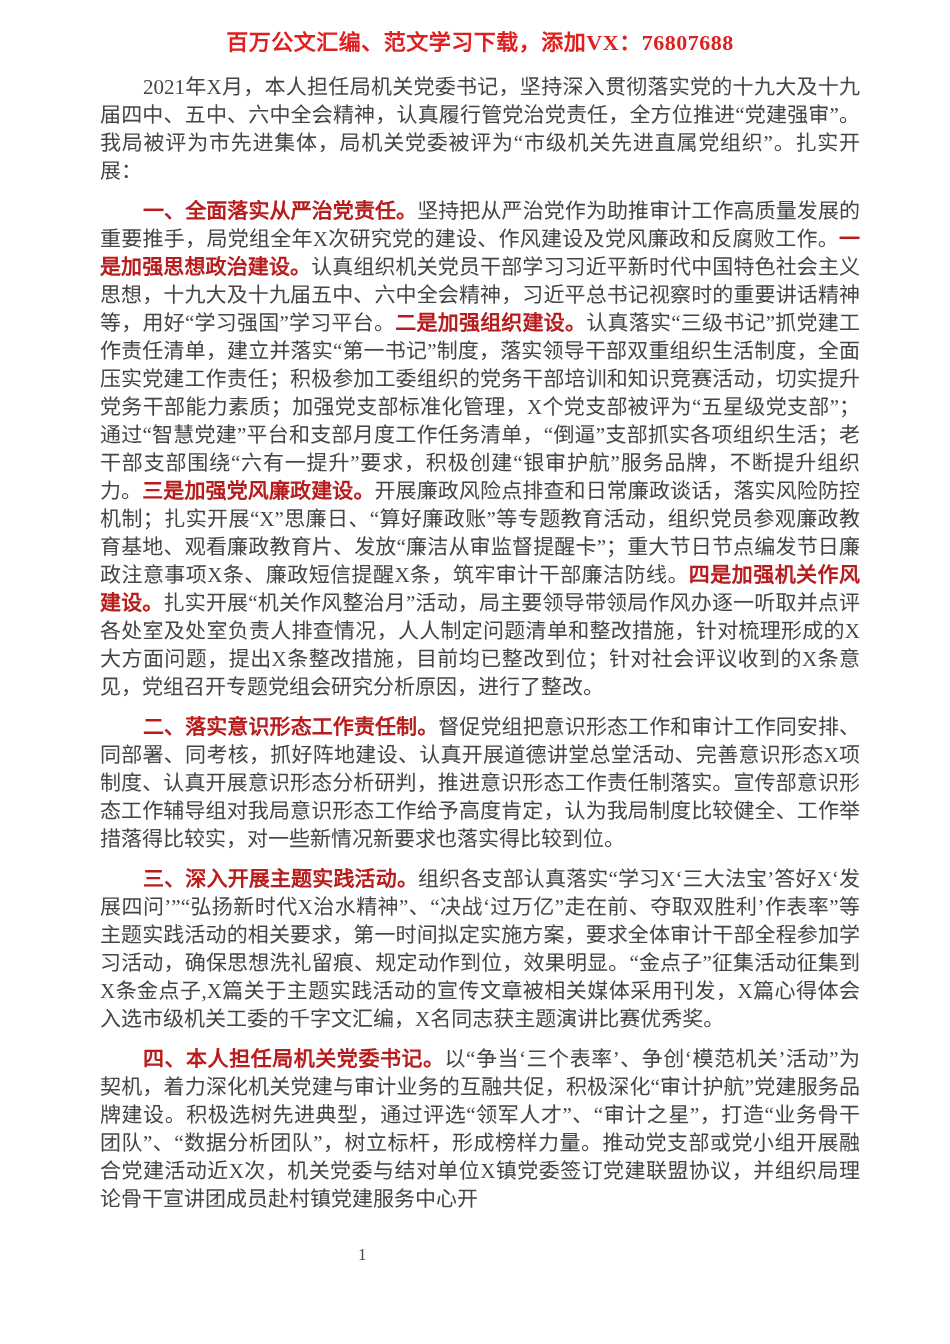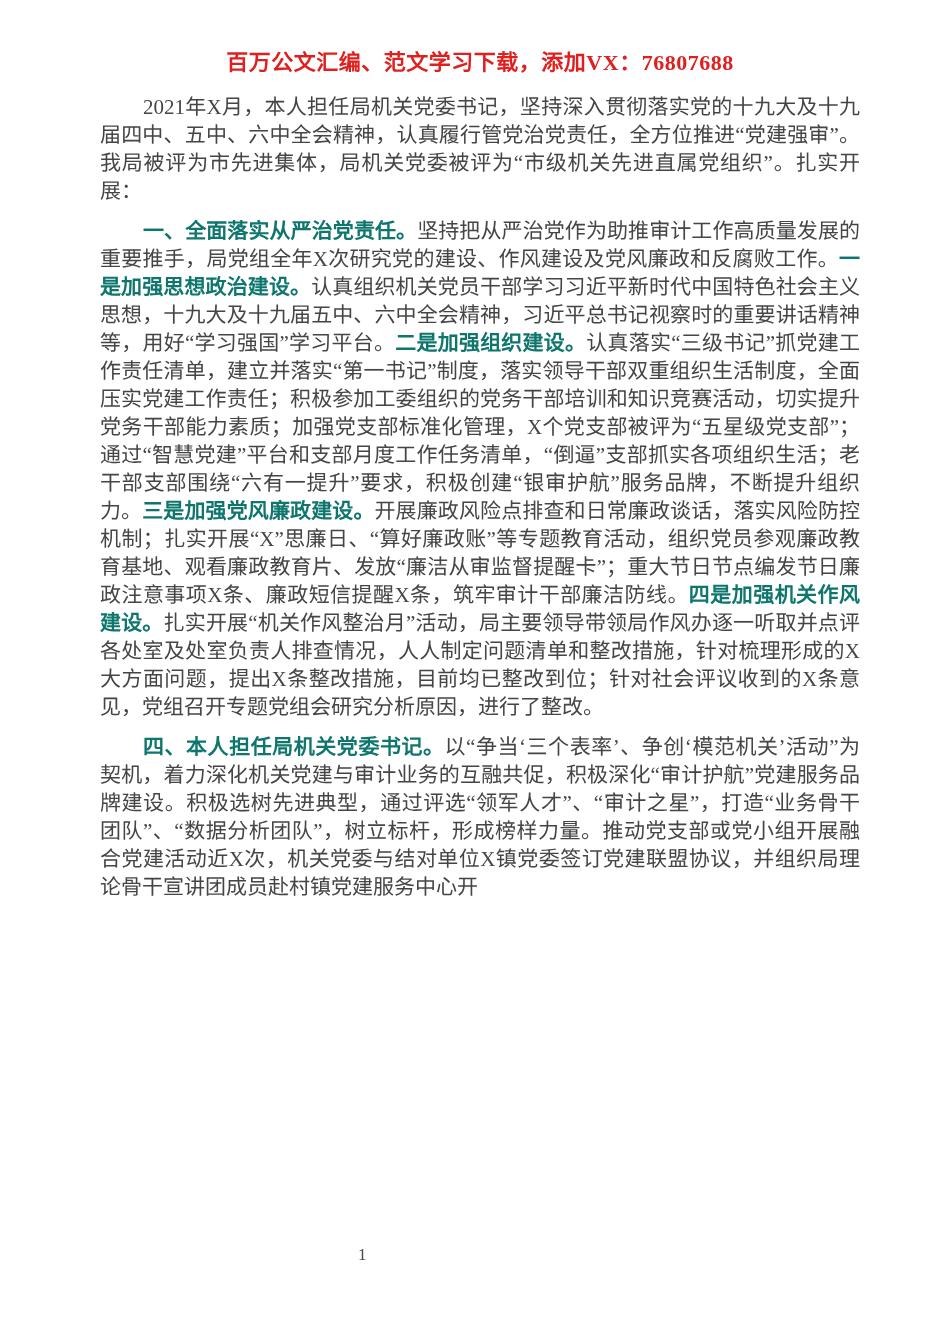--- a/index.html
+++ b/index.html
@@ -12,21 +12,21 @@
     width: 950px;
     height: 1344px;
     margin: 0 auto;
     background: #ffffff;
     box-sizing: border-box;
     font-family: "Liberation Serif", "DejaVu Serif", serif;
     overflow: hidden;
   }
   .content {
     position: absolute;
-    top: 48px;
+    top: 28px;
     left: 100px;
     width: 760px;
     height: 1190px;
     overflow: hidden;
   }
   .notice {
     text-align: center;
     font-size: 22px;
     font-weight: 700;
     color: #e01f1f;
@@ -38,21 +38,21 @@
     margin: 0 0 12px 0;
     font-size: 21px;
     line-height: 28px;
     color: #454545;
     text-align: justify;
     text-indent: 43px;
     word-break: break-all;
   }
   .para b {
     font-weight: 700;
-    color: #0f766e;
+    color: #b91c1c;
   }
   .page-number {
     position: absolute;
     left: 358px;
     top: 1243px;
     font-size: 17px;
     line-height: 24px;
     color: #4a4a4a;
   }
 </style>
@@ -61,20 +61,22 @@
 
 <div class="page">
   <div class="content">
 
     <div class="notice">百万公文汇编、范文学习下载，添加VX：76807688</div>
 
     <p class="para"><span>2021年X月，本人担任局机关党委书记，坚持深入贯彻落实党的十九大及十九届四中、五中、六中全会精神，认真履行管党治党责任，全方位推进“党建强审”。我局被评为市先进集体，局机关党委被评为“市级机关先进直属党组织”。扎实开展：</span></p>
 
     <p class="para"><b>一、全面落实从严治党责任。</b><span>坚持把从严治党作为助推审计工作高质量发展的重要推手，局党组全年X次研究党的建设、作风建设及党风廉政和反腐败工作。</span><b>一是加强思想政治建设。</b><span>认真组织机关党员干部学习习近平新时代中国特色社会主义思想，十九大及十九届五中、六中全会精神，习近平总书记视察时的重要讲话精神等，用好“学习强国”学习平台。</span><b>二是加强组织建设。</b><span>认真落实“三级书记”抓党建工作责任清单，建立并落实“第一书记”制度，落实领导干部双重组织生活制度，全面压实党建工作责任；积极参加工委组织的党务干部培训和知识竞赛活动，切实提升党务干部能力素质；加强党支部标准化管理，X个党支部被评为“五星级党支部”；通过“智慧党建”平台和支部月度工作任务清单，“倒逼”支部抓实各项组织生活；老干部支部围绕“六有一提升”要求，积极创建“银审护航”服务品牌，不断提升组织力。</span><b>三是加强党风廉政建设。</b><span>开展廉政风险点排查和日常廉政谈话，落实风险防控机制；扎实开展“X”思廉日、“算好廉政账”等专题教育活动，组织党员参观廉政教育基地、观看廉政教育片、发放“廉洁从审监督提醒卡”；重大节日节点编发节日廉政注意事项X条、廉政短信提醒X条，筑牢审计干部廉洁防线。</span><b>四是加强机关作风建设。</b><span>扎实开展“机关作风整治月”活动，局主要领导带领局作风办逐一听取并点评各处室及处室负责人排查情况，人人制定问题清单和整改措施，针对梳理形成的X大方面问题，提出X条整改措施，目前均已整改到位；针对社会评议收到的X条意见，党组召开专题党组会研究分析原因，进行了整改。</span></p>
 
+    <p class="para"><b>二、落实意识形态工作责任制。</b><span>督促党组把意识形态工作和审计工作同安排、同部署、同考核，抓好阵地建设、认真开展道德讲堂总堂活动、完善意识形态X项制度、认真开展意识形态分析研判，推进意识形态工作责任制落实。宣传部意识形态工作辅导组对我局意识形态工作给予高度肯定，认为我局制度比较健全、工作举措落得比较实，对一些新情况新要求也落实得比较到位。</span></p>
 
+    <p class="para"><b>三、深入开展主题实践活动。</b><span>组织各支部认真落实“学习X‘三大法宝’答好X‘发展四问’”“弘扬新时代X治水精神”、“决战‘过万亿”走在前、夺取双胜利’作表率”等主题实践活动的相关要求，第一时间拟定实施方案，要求全体审计干部全程参加学习活动，确保思想洗礼留痕、规定动作到位，效果明显。“金点子”征集活动征集到X条金点子,X篇关于主题实践活动的宣传文章被相关媒体采用刊发，X篇心得体会入选市级机关工委的千字文汇编，X名同志获主题演讲比赛优秀奖。</span></p>
 
     <p class="para"><b>四、本人担任局机关党委书记。</b><span>以“争当‘三个表率’、争创‘模范机关’活动”为契机，着力深化机关党建与审计业务的互融共促，积极深化“审计护航”党建服务品牌建设。积极选树先进典型，通过评选“领军人才”、“审计之星”，打造“业务骨干团队”、“数据分析团队”，树立标杆，形成榜样力量。推动党支部或党小组开展融合党建活动近X次，机关党委与结对单位X镇党委签订党建联盟协议，并组织局理论骨干宣讲团成员赴村镇党建服务中心开</span></p>
 
   </div>
 
   <div class="page-number">1</div>
 </div>
 
 </body></html>

